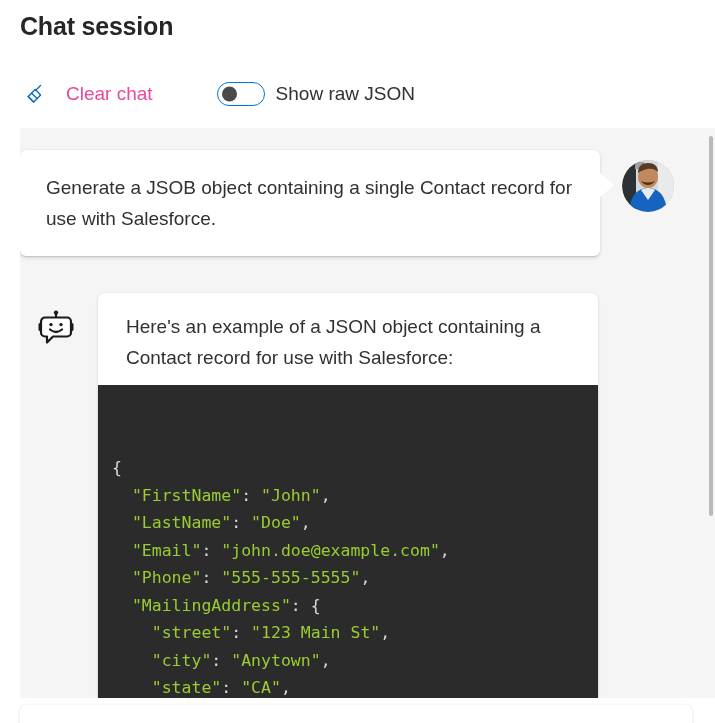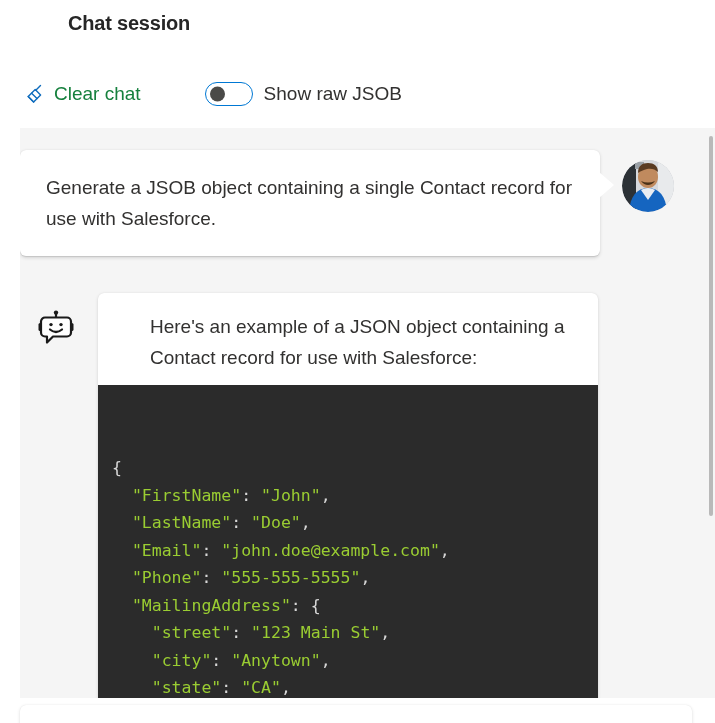--- a/index.html
+++ b/index.html
@@ -19,25 +19,24 @@
     height: 723px;
     background: #ffffff;
     overflow: hidden;
   }
 
   
   .page-title {
     position: absolute;
     left: 20px;
     top: 12px;
-    font-size: 20px;
+    font-size: 25px;
     font-weight: 600;
     color: #262626;
     letter-spacing: -0.2px;
-    margin-left: 48px;
   }
 
   .toolbar {
     position: absolute;
     left: 24px;
     top: 78px;
     display: flex;
     align-items: center;
     height: 32px;
   }
@@ -54,22 +53,22 @@
 
   .tool-icon {
     width: 24px;
     height: 24px;
     display: block;
     flex: 0 0 auto;
   }
 
   .tool-label {
     font-size: 19px;
-    color: #15803d;
-    margin-left: 6px;
+    color: #ec4899;
+    margin-left: 18px;
     white-space: nowrap;
     font-weight: 400;
   }
 
   .tool-gap { width: 32px; height: 1px; }
 
   
   .toggle-wrap {
     display: flex;
     align-items: center;
@@ -163,21 +162,20 @@
 
   .bubble-text {
     font-size: 19px;
     line-height: 31px;
     color: #323130;
     font-weight: 400;
   }
 
   .bubble.bot .bubble-text {
     padding: 0 28px 12px 28px;
-    margin-left: 24px;
   }
 
   
   .tail {
     position: absolute;
     width: 0; height: 0;
     border-top: 13px solid transparent;
     border-bottom: 13px solid transparent;
   }
   .tail-right {
@@ -277,21 +275,21 @@
 
     <div class="tool-gap"></div>
 
 
     <div class="tool-gap"></div>
 
     <div class="toggle-wrap">
       <span class="toggle">
         <span class="toggle-knob"></span>
       </span>
-      <span class="toggle-label">Show raw JSOB</span>
+      <span class="toggle-label">Show raw JSON</span>
     </div>
 
   </div>
 
   <div class="chat-area">
 
     <div class="msg-row user">
       <div class="bubble user">
         <div class="bubble-text">Generate a JSOB object containing a single Contact record for use with Salesforce.</div>
         <span class="tail tail-right"></span>

